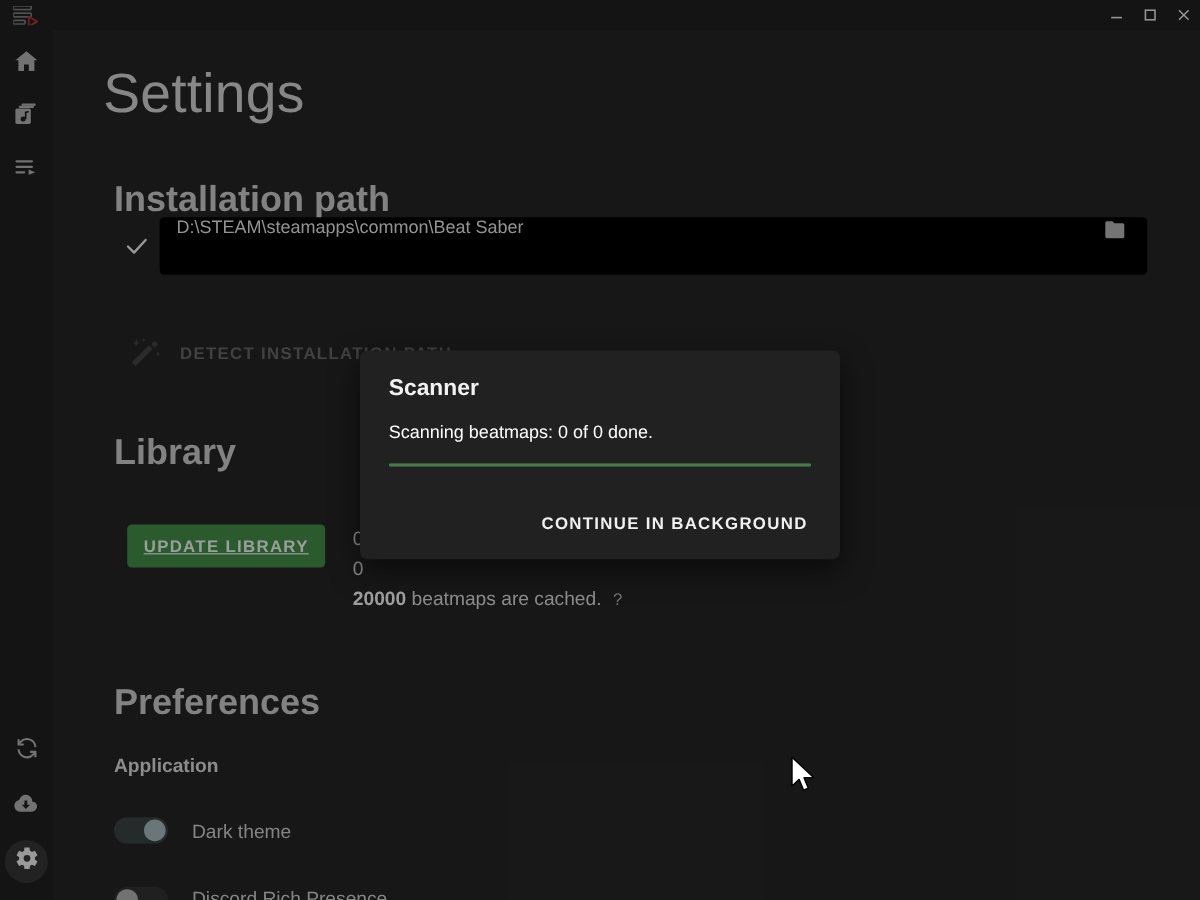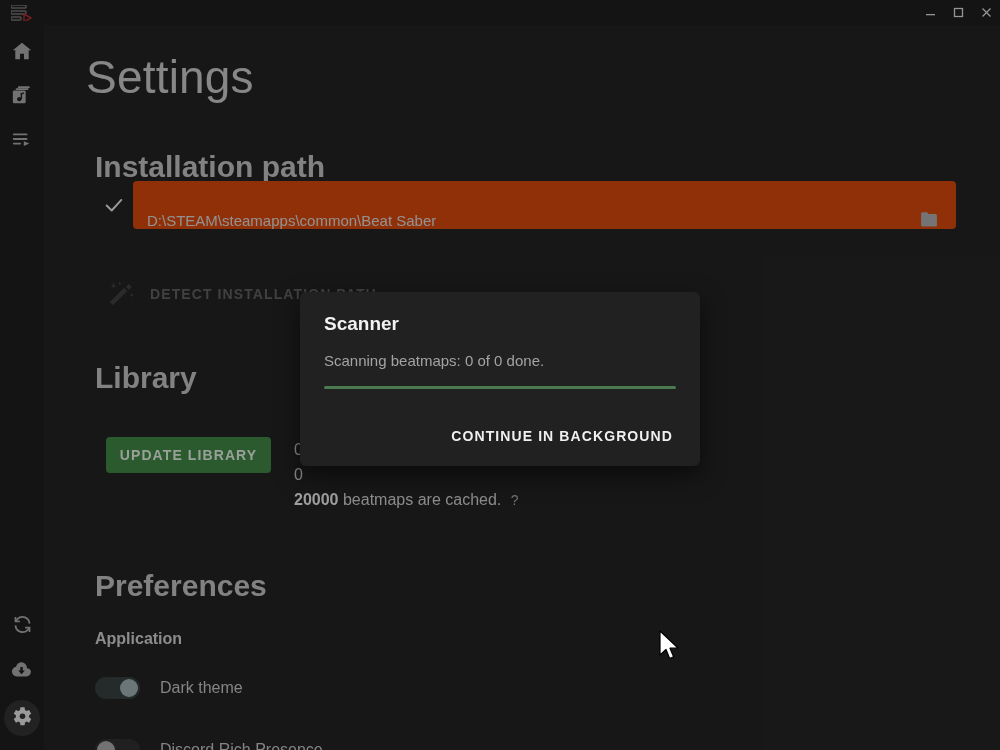--- a/index.html
+++ b/index.html
@@ -105,25 +105,26 @@
   .path-row {
     position: absolute;
     left: 51px; top: 156px;
     width: 861px; height: 48px;
     display: flex; align-items: center;
   }
   .check-icon { width: 38px; display: flex; align-items: center; justify-content: center; color: #cfcfcf; }
   .path-field {
     flex: 1;
     height: 48px;
-    background: #c2410c;
+    background: #000000;
     border-radius: 4px;
     display: flex;
-    align-items: flex-end;
+    align-items: flex-start;
     padding: 0 14px 0 14px;
+    text-decoration: underline;
   }
   .path-text {
     flex: 1;
     font-size: 15px;
     color: #c6c6c6;
     white-space: nowrap;
     overflow: hidden;
   }
   .folder-btn { width: 26px; display: flex; align-items: center; justify-content: center; color: #9d9d9d; }
 
@@ -151,20 +152,21 @@
     font-weight: bold;
     letter-spacing: 1.1px;
     cursor: default;
   }
   .btn-update {
     position: absolute;
     left: 62px; top: 412px;
     width: 165px; height: 36px;
     background: #3b7a3f;
     color: #cfd8cf;
+    text-decoration: underline;
   }
   .btn-clear {
     position: absolute;
     left: 62px; top: 464px;
     width: 165px; height: 36px;
     background: #2e2e2e;
     color: #6e6e6e;
   }
 
   .lib-stats {
@@ -188,21 +190,21 @@
     color: #bdbdbd;
   }
   .pref-row {
     position: absolute;
     left: 51px;
     display: flex;
     align-items: center;
     gap: 20px;
     height: 30px;
   }
-  .pref-dark   { top: 648px; }
+  .pref-dark   { top: 648px; align-items: flex-end; }
   .pref-discord{ top: 710px; }
 
   .switch {
     position: relative;
     width: 45px; height: 22px;
     border-radius: 11px;
     background: #323a3a;
     flex: none;
   }
   .switch.off { background: #2c2c2c; }
@@ -240,21 +242,21 @@
     position: absolute;
     left: 24px; top: 21px;
     font-size: 19px;
     font-weight: bold;
     color: #f2f2f2;
   }
   .dlg-msg {
     position: absolute;
     left: 24px; top: 60px;
     font-size: 15px;
-    color: #a3a3a3;
+    color: #ffffff;
   }
   .dlg-progress {
     position: absolute;
     left: 24px; top: 94px;
     width: 352px; height: 3px;
     background: #2a2a2a;
     border-radius: 2px;
     overflow: hidden;
   }
   .dlg-progress-bar {

